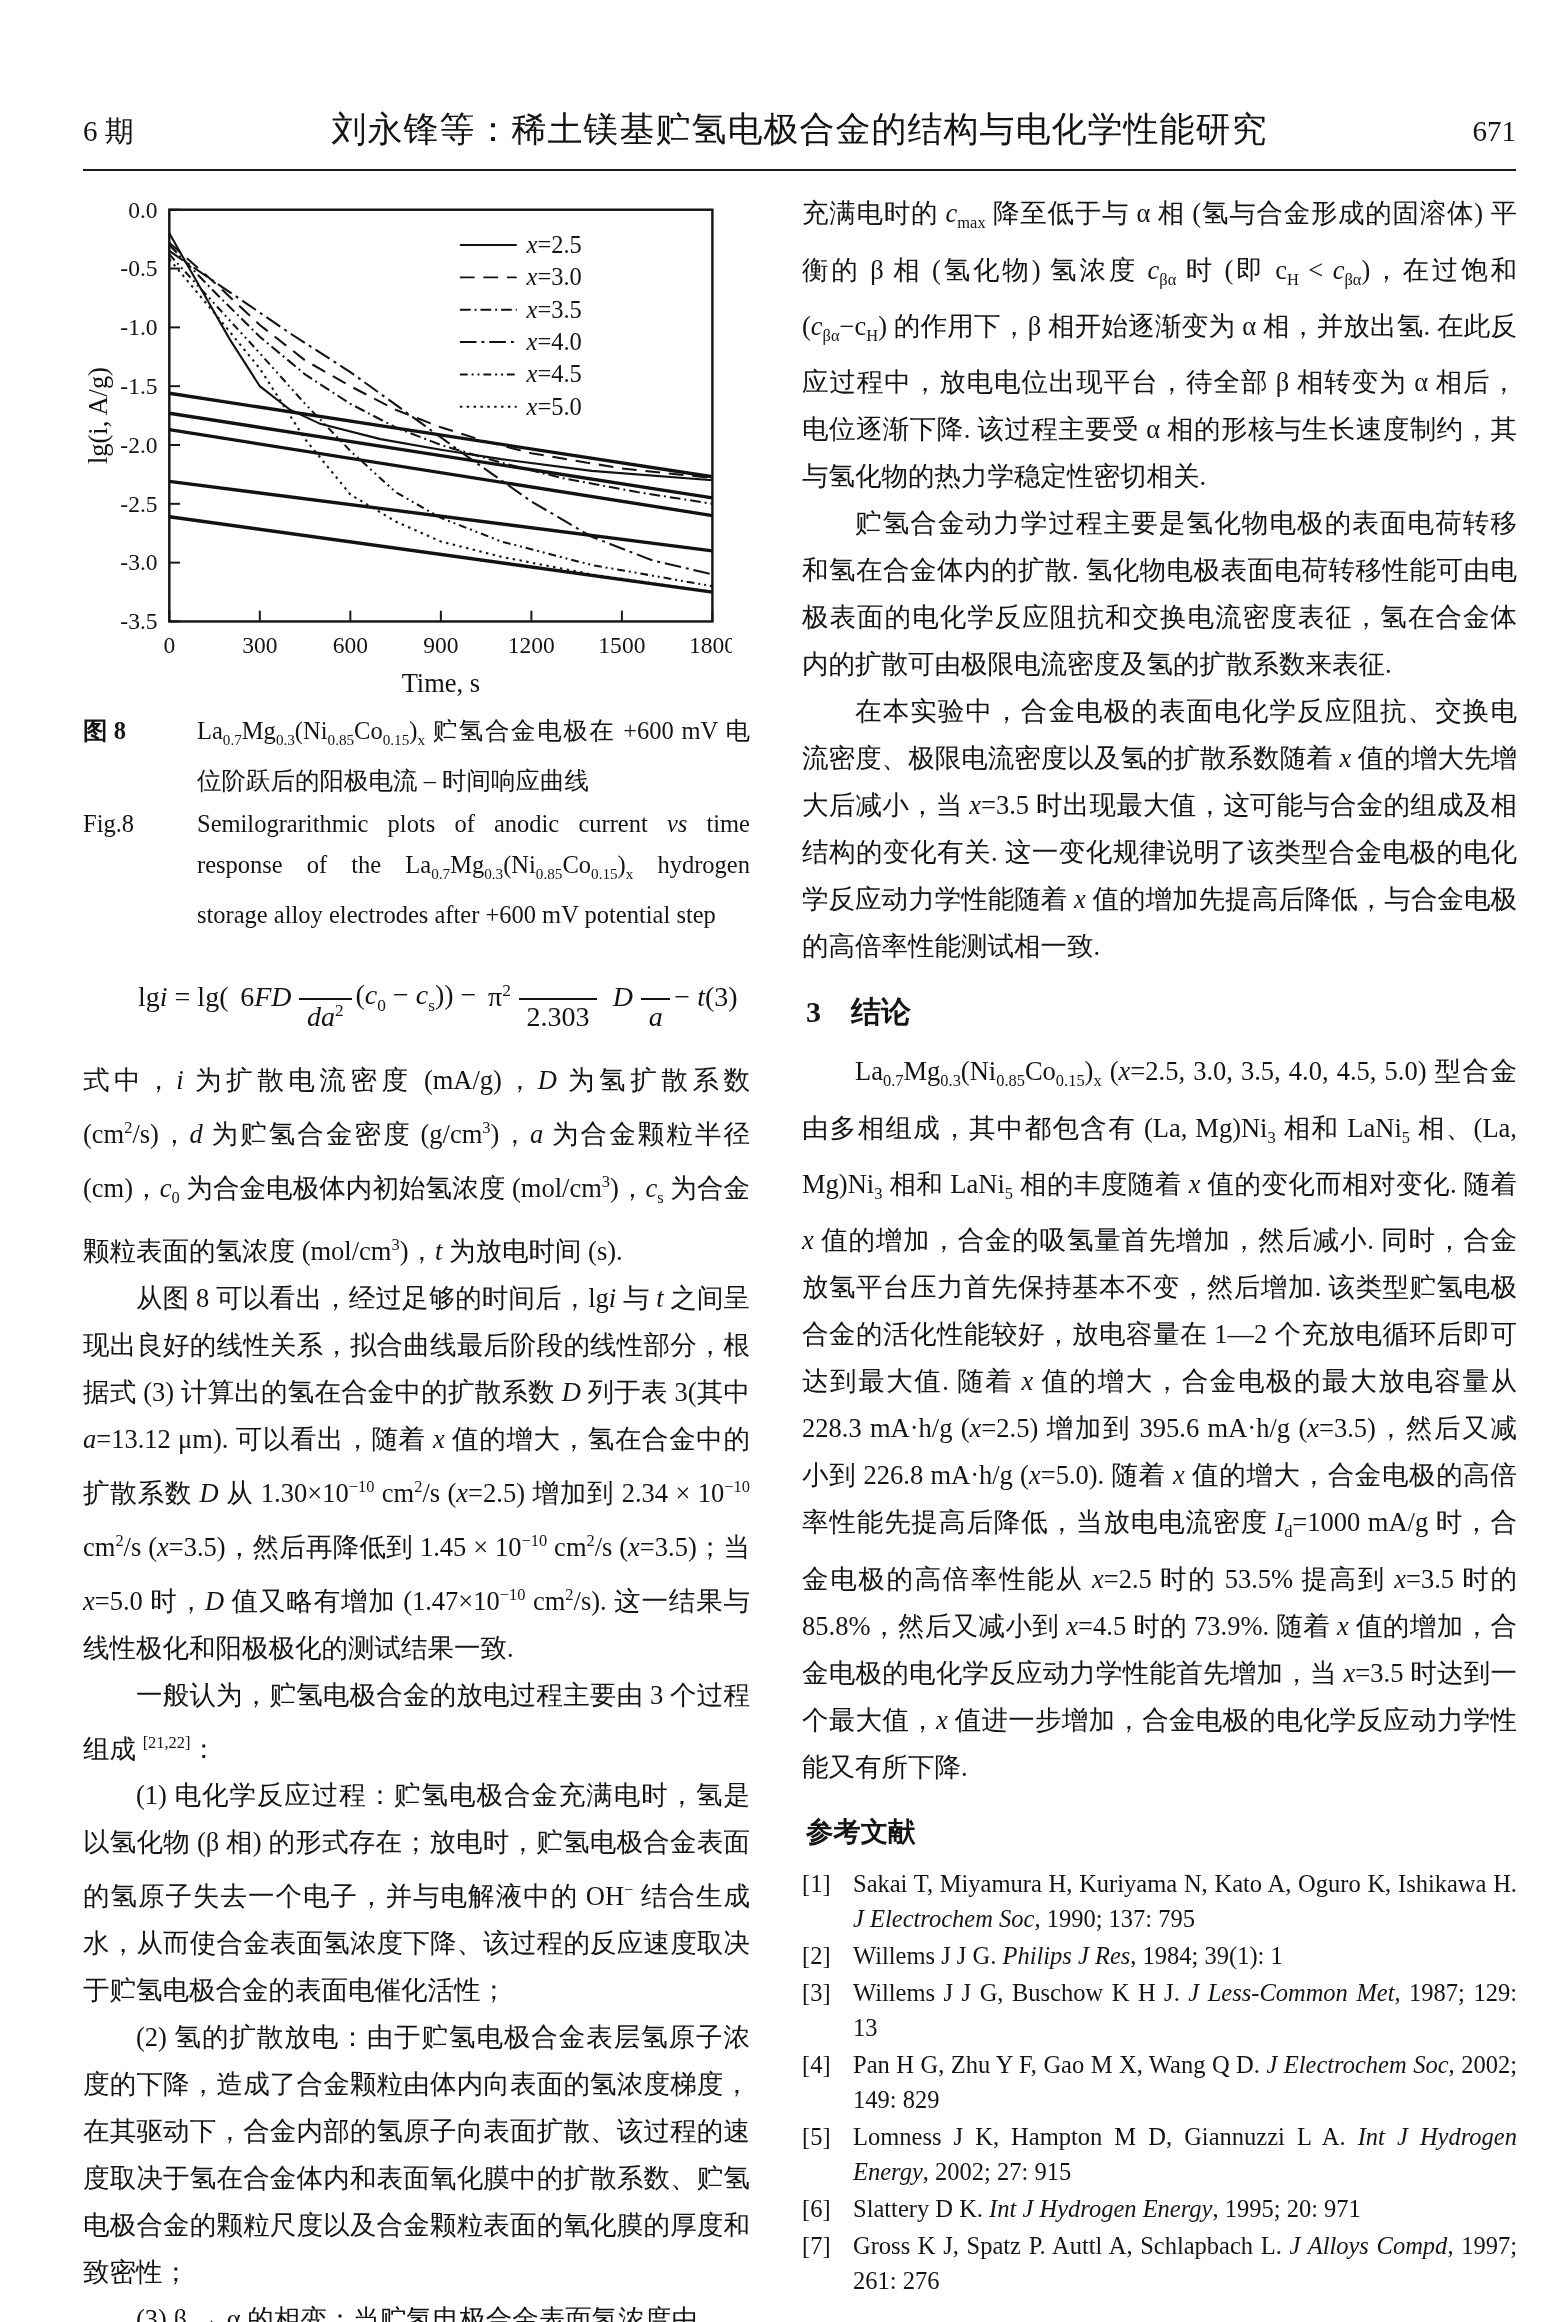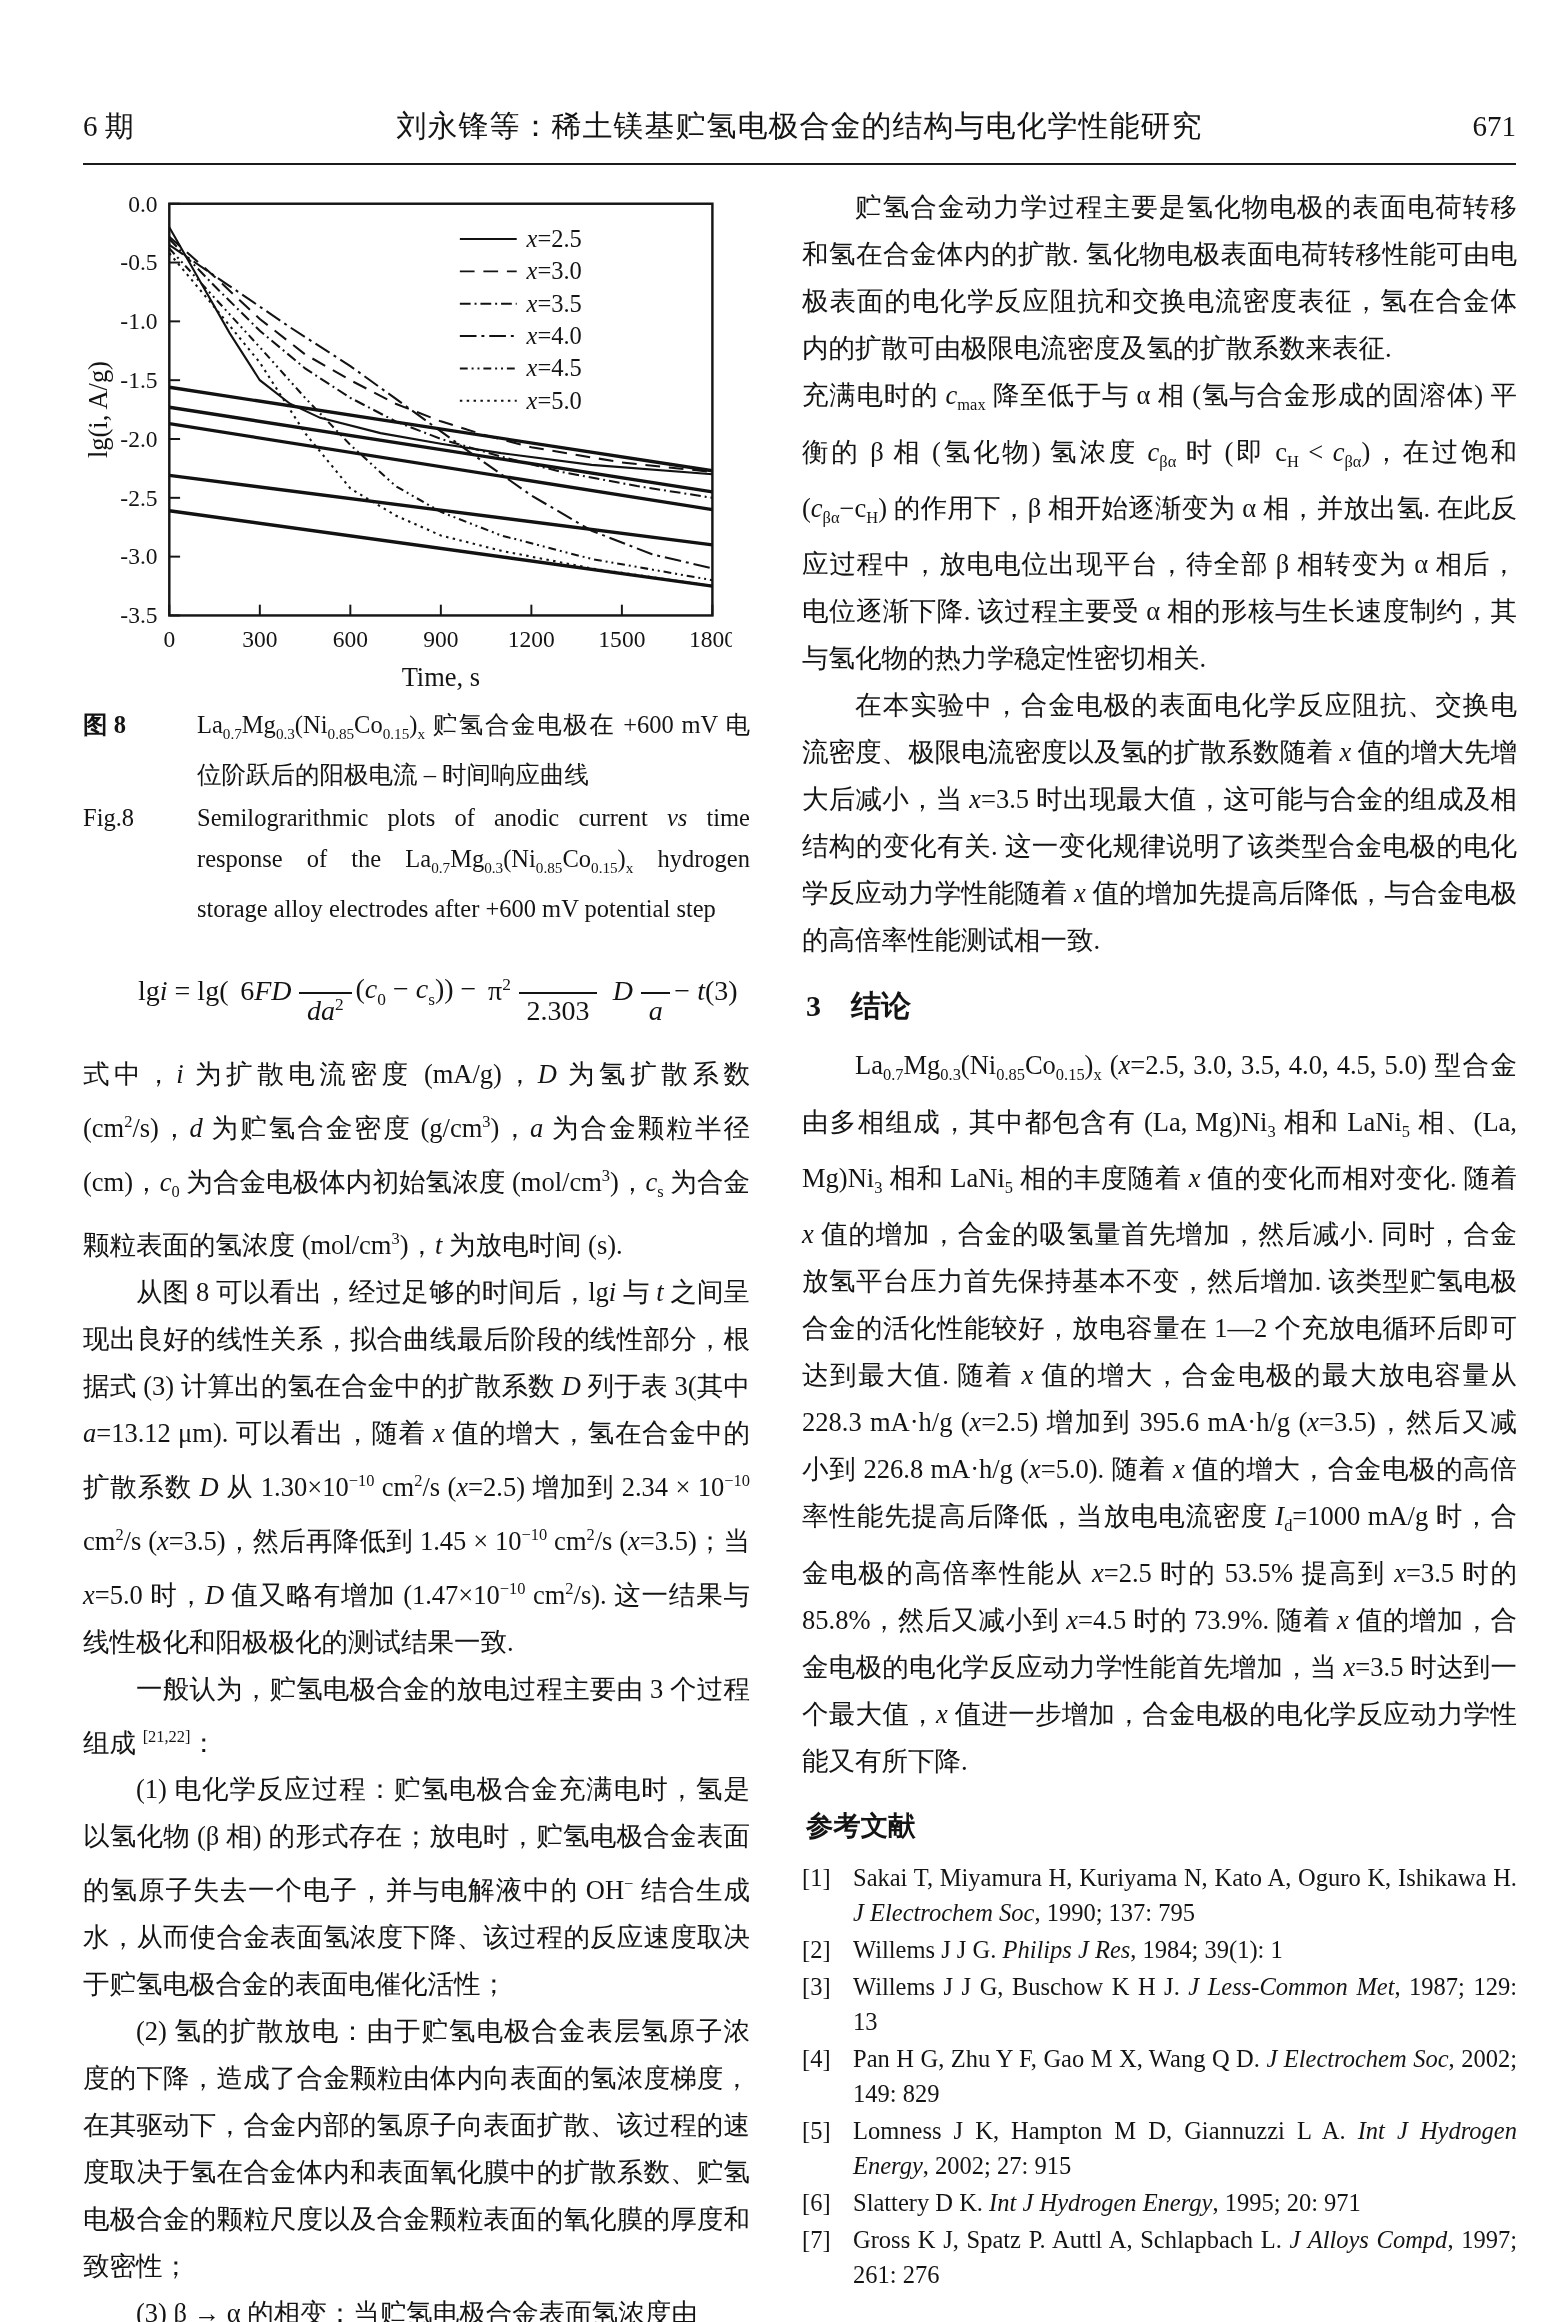--- a/index.html
+++ b/index.html
@@ -3,21 +3,21 @@
 <meta charset="utf-8">
 <style>
   html,body{margin:0;padding:0;background:#e8e8e8;}
   .page{
     width:1568px;height:2323px;margin:0 auto;background:#ffffff;
     font-family:"Liberation Serif","DejaVu Serif",serif;color:#141414;
     box-sizing:border-box;padding:106px 52px 0 83px;overflow:hidden;position:relative;
   }
   .hdr{display:flex;align-items:baseline;border-bottom:2.9px solid #1b1b1b;padding-bottom:15.7px;}
   .hdr-issue{font-size:29px;width:176px;}
-  .hdr-title{font-size:30px;flex:1;text-align:center;letter-spacing:1px;}
+  .hdr-title{font-size:35px;flex:1;text-align:center;letter-spacing:1px;}
   .hdr-page{font-size:29px;width:176px;text-align:right;}
   .columns{display:grid;grid-template-columns:667px 715px;column-gap:52px;margin-top:19.6px;}
   .col{min-width:0;}
   p.body{font-size:26.5px;line-height:47px;text-align:justify;margin:0;}
   p.indent{text-indent:2em;}
   sub{font-size:0.62em;}
   sup{font-size:0.62em;}
   
   .fig-block{margin:0 0 5.9px 0;}
   .chart-wrap{margin:3.9px 0 9.8px 2px;}
@@ -149,22 +149,22 @@
 
       <p class="body">式中，<i>i</i> 为扩散电流密度 (mA/g)，<i>D</i> 为氢扩散系数 (cm<sup>2</sup>/s)，<i>d</i> 为贮氢合金密度 (g/cm<sup>3</sup>)，<i>a</i> 为合金颗粒半径 (cm)，<i>c</i><sub>0</sub> 为合金电极体内初始氢浓度 (mol/cm<sup>3</sup>)，<i>c</i><sub>s</sub> 为合金颗粒表面的氢浓度 (mol/cm<sup>3</sup>)，<i>t</i> 为放电时间 (s).</p>
       <p class="body indent">从图 8 可以看出，经过足够的时间后，lg<i>i</i> 与 <i>t</i> 之间呈现出良好的线性关系，拟合曲线最后阶段的线性部分，根据式 (3) 计算出的氢在合金中的扩散系数 <i>D</i> 列于表 3(其中 <i>a</i>=13.12 μm). 可以看出，随着 <i>x</i> 值的增大，氢在合金中的扩散系数 <i>D</i> 从 1.30×10<sup>−10</sup> cm<sup>2</sup>/s (<i>x</i>=2.5) 增加到 2.34 × 10<sup>−10</sup> cm<sup>2</sup>/s (<i>x</i>=3.5)，然后再降低到 1.45 × 10<sup>−10</sup> cm<sup>2</sup>/s (<i>x</i>=3.5)；当 <i>x</i>=5.0 时，<i>D</i> 值又略有增加 (1.47×10<sup>−10</sup> cm<sup>2</sup>/s). 这一结果与线性极化和阳极极化的测试结果一致.</p>
       <p class="body indent">一般认为，贮氢电极合金的放电过程主要由 3 个过程组成 <sup>[21,22]</sup>：</p>
       <p class="body indent">(1) 电化学反应过程：贮氢电极合金充满电时，氢是以氢化物 (β 相) 的形式存在；放电时，贮氢电极合金表面的氢原子失去一个电子，并与电解液中的 OH<sup>−</sup> 结合生成水，从而使合金表面氢浓度下降、该过程的反应速度取决于贮氢电极合金的表面电催化活性；</p>
       <p class="body indent">(2) 氢的扩散放电：由于贮氢电极合金表层氢原子浓度的下降，造成了合金颗粒由体内向表面的氢浓度梯度，在其驱动下，合金内部的氢原子向表面扩散、该过程的速度取决于氢在合金体内和表面氧化膜中的扩散系数、贮氢电极合金的颗粒尺度以及合金颗粒表面的氧化膜的厚度和致密性；</p>
       <p class="body indent">(3) β → α 的相变：当贮氢电极合金表面氢浓度由</p>
     </div>
 
     <div class="col">
+      <p class="body">充满电时的 <i>c</i><sub>max</sub> 降至低于与 α 相 (氢与合金形成的固溶体) 平衡的 β 相 (氢化物) 氢浓度 <i>c</i><sub>βα</sub> 时 (即 c<sub>H</sub> &lt; <i>c</i><sub>βα</sub>)，在过饱和 (<i>c</i><sub>βα</sub>−c<sub>H</sub>) 的作用下，β 相开始逐渐变为 α 相，并放出氢. 在此反应过程中，放电电位出现平台，待全部 β 相转变为 α 相后，电位逐渐下降. 该过程主要受 α 相的形核与生长速度制约，其与氢化物的热力学稳定性密切相关.</p>
       <p class="body indent">贮氢合金动力学过程主要是氢化物电极的表面电荷转移和氢在合金体内的扩散. 氢化物电极表面电荷转移性能可由电极表面的电化学反应阻抗和交换电流密度表征，氢在合金体内的扩散可由极限电流密度及氢的扩散系数来表征.</p>
-      <p class="body">充满电时的 <i>c</i><sub>max</sub> 降至低于与 α 相 (氢与合金形成的固溶体) 平衡的 β 相 (氢化物) 氢浓度 <i>c</i><sub>βα</sub> 时 (即 c<sub>H</sub> &lt; <i>c</i><sub>βα</sub>)，在过饱和 (<i>c</i><sub>βα</sub>−c<sub>H</sub>) 的作用下，β 相开始逐渐变为 α 相，并放出氢. 在此反应过程中，放电电位出现平台，待全部 β 相转变为 α 相后，电位逐渐下降. 该过程主要受 α 相的形核与生长速度制约，其与氢化物的热力学稳定性密切相关.</p>
       <p class="body indent">在本实验中，合金电极的表面电化学反应阻抗、交换电流密度、极限电流密度以及氢的扩散系数随着 <i>x</i> 值的增大先增大后减小，当 <i>x</i>=3.5 时出现最大值，这可能与合金的组成及相结构的变化有关. 这一变化规律说明了该类型合金电极的电化学反应动力学性能随着 <i>x</i> 值的增加先提高后降低，与合金电极的高倍率性能测试相一致.</p>
 
       <div class="sec-head">3 结论</div>
 
       <p class="body indent">La<sub>0.7</sub>Mg<sub>0.3</sub>(Ni<sub>0.85</sub>Co<sub>0.15</sub>)<sub>x</sub> (<i>x</i>=2.5, 3.0, 3.5, 4.0, 4.5, 5.0) 型合金由多相组成，其中都包含有 (La, Mg)Ni<sub>3</sub> 相和 LaNi<sub>5</sub> 相、(La, Mg)Ni<sub>3</sub> 相和 LaNi<sub>5</sub> 相的丰度随着 <i>x</i> 值的变化而相对变化. 随着 <i>x</i> 值的增加，合金的吸氢量首先增加，然后减小. 同时，合金放氢平台压力首先保持基本不变，然后增加. 该类型贮氢电极合金的活化性能较好，放电容量在 1—2 个充放电循环后即可达到最大值. 随着 <i>x</i> 值的增大，合金电极的最大放电容量从 228.3 mA·h/g (<i>x</i>=2.5) 增加到 395.6 mA·h/g (<i>x</i>=3.5)，然后又减小到 226.8 mA·h/g (<i>x</i>=5.0). 随着 <i>x</i> 值的增大，合金电极的高倍率性能先提高后降低，当放电电流密度 <i>I</i><sub>d</sub>=1000 mA/g 时，合金电极的高倍率性能从 <i>x</i>=2.5 时的 53.5% 提高到 <i>x</i>=3.5 时的 85.8%，然后又减小到 <i>x</i>=4.5 时的 73.9%. 随着 <i>x</i> 值的增加，合金电极的电化学反应动力学性能首先增加，当 <i>x</i>=3.5 时达到一个最大值，<i>x</i> 值进一步增加，合金电极的电化学反应动力学性能又有所下降.</p>
 
       <div class="ref-head">参考文献</div>
 
       <div class="ref">
         <span class="ref-label">[1]</span>

